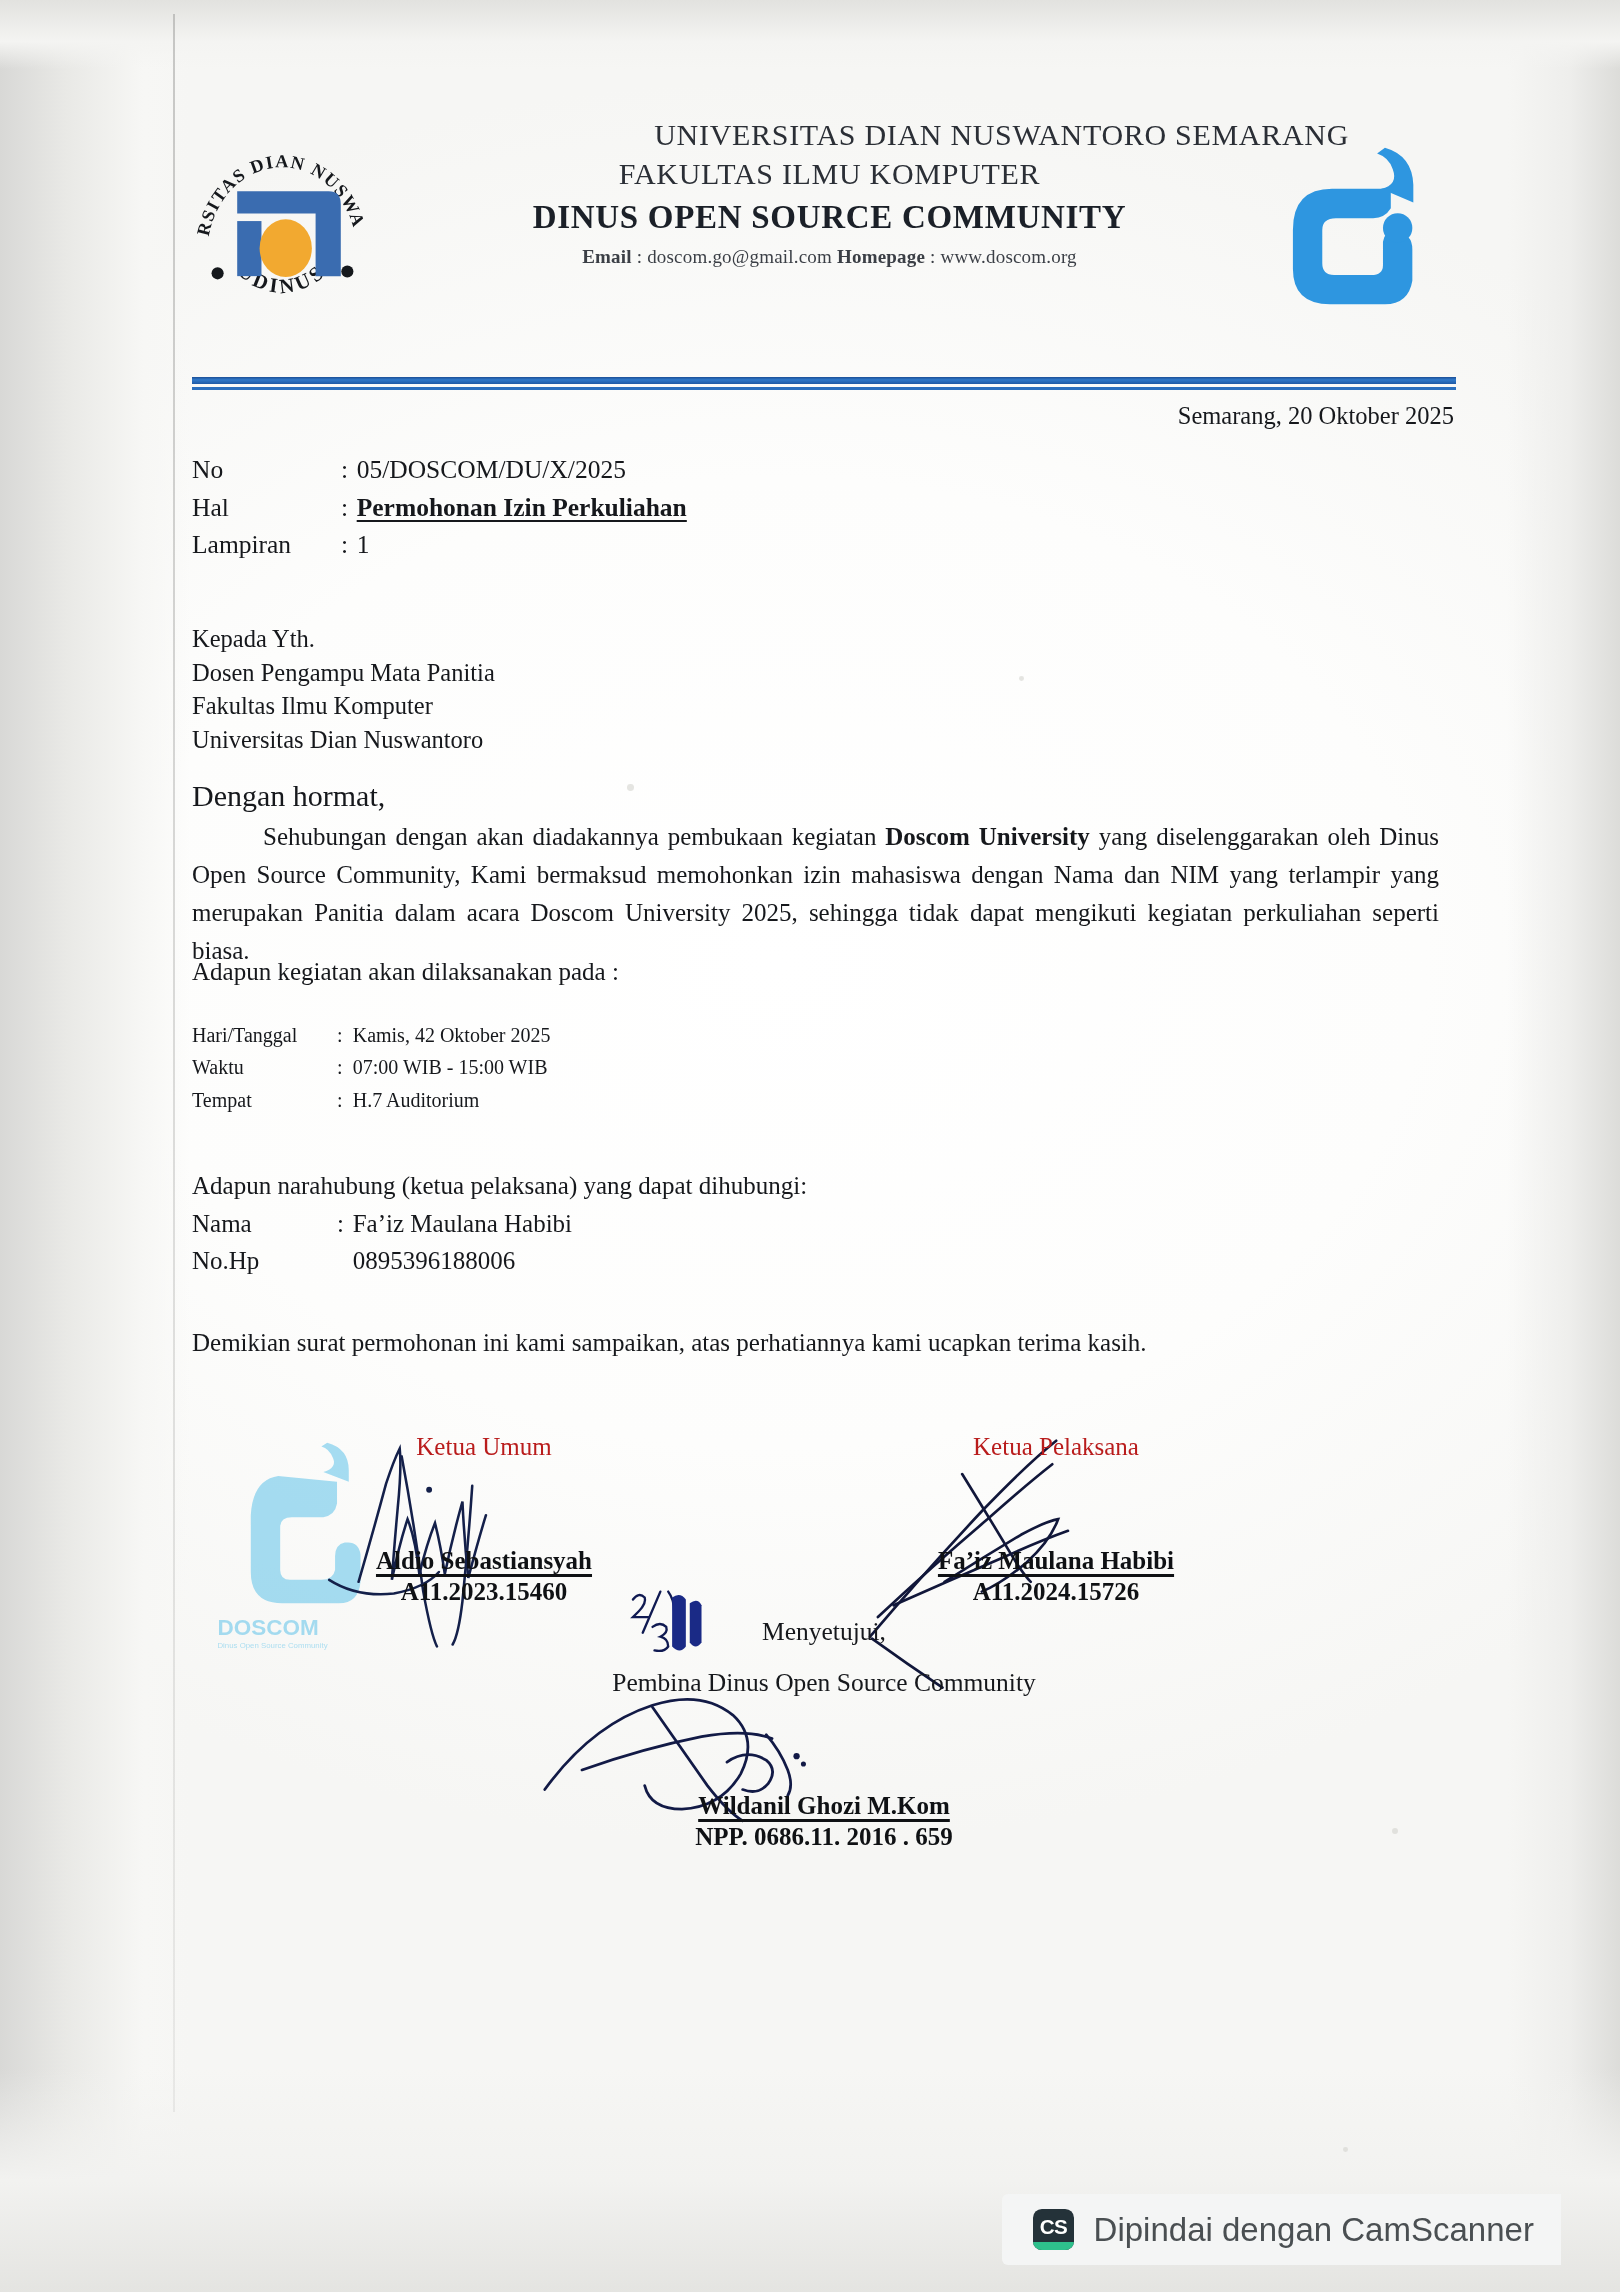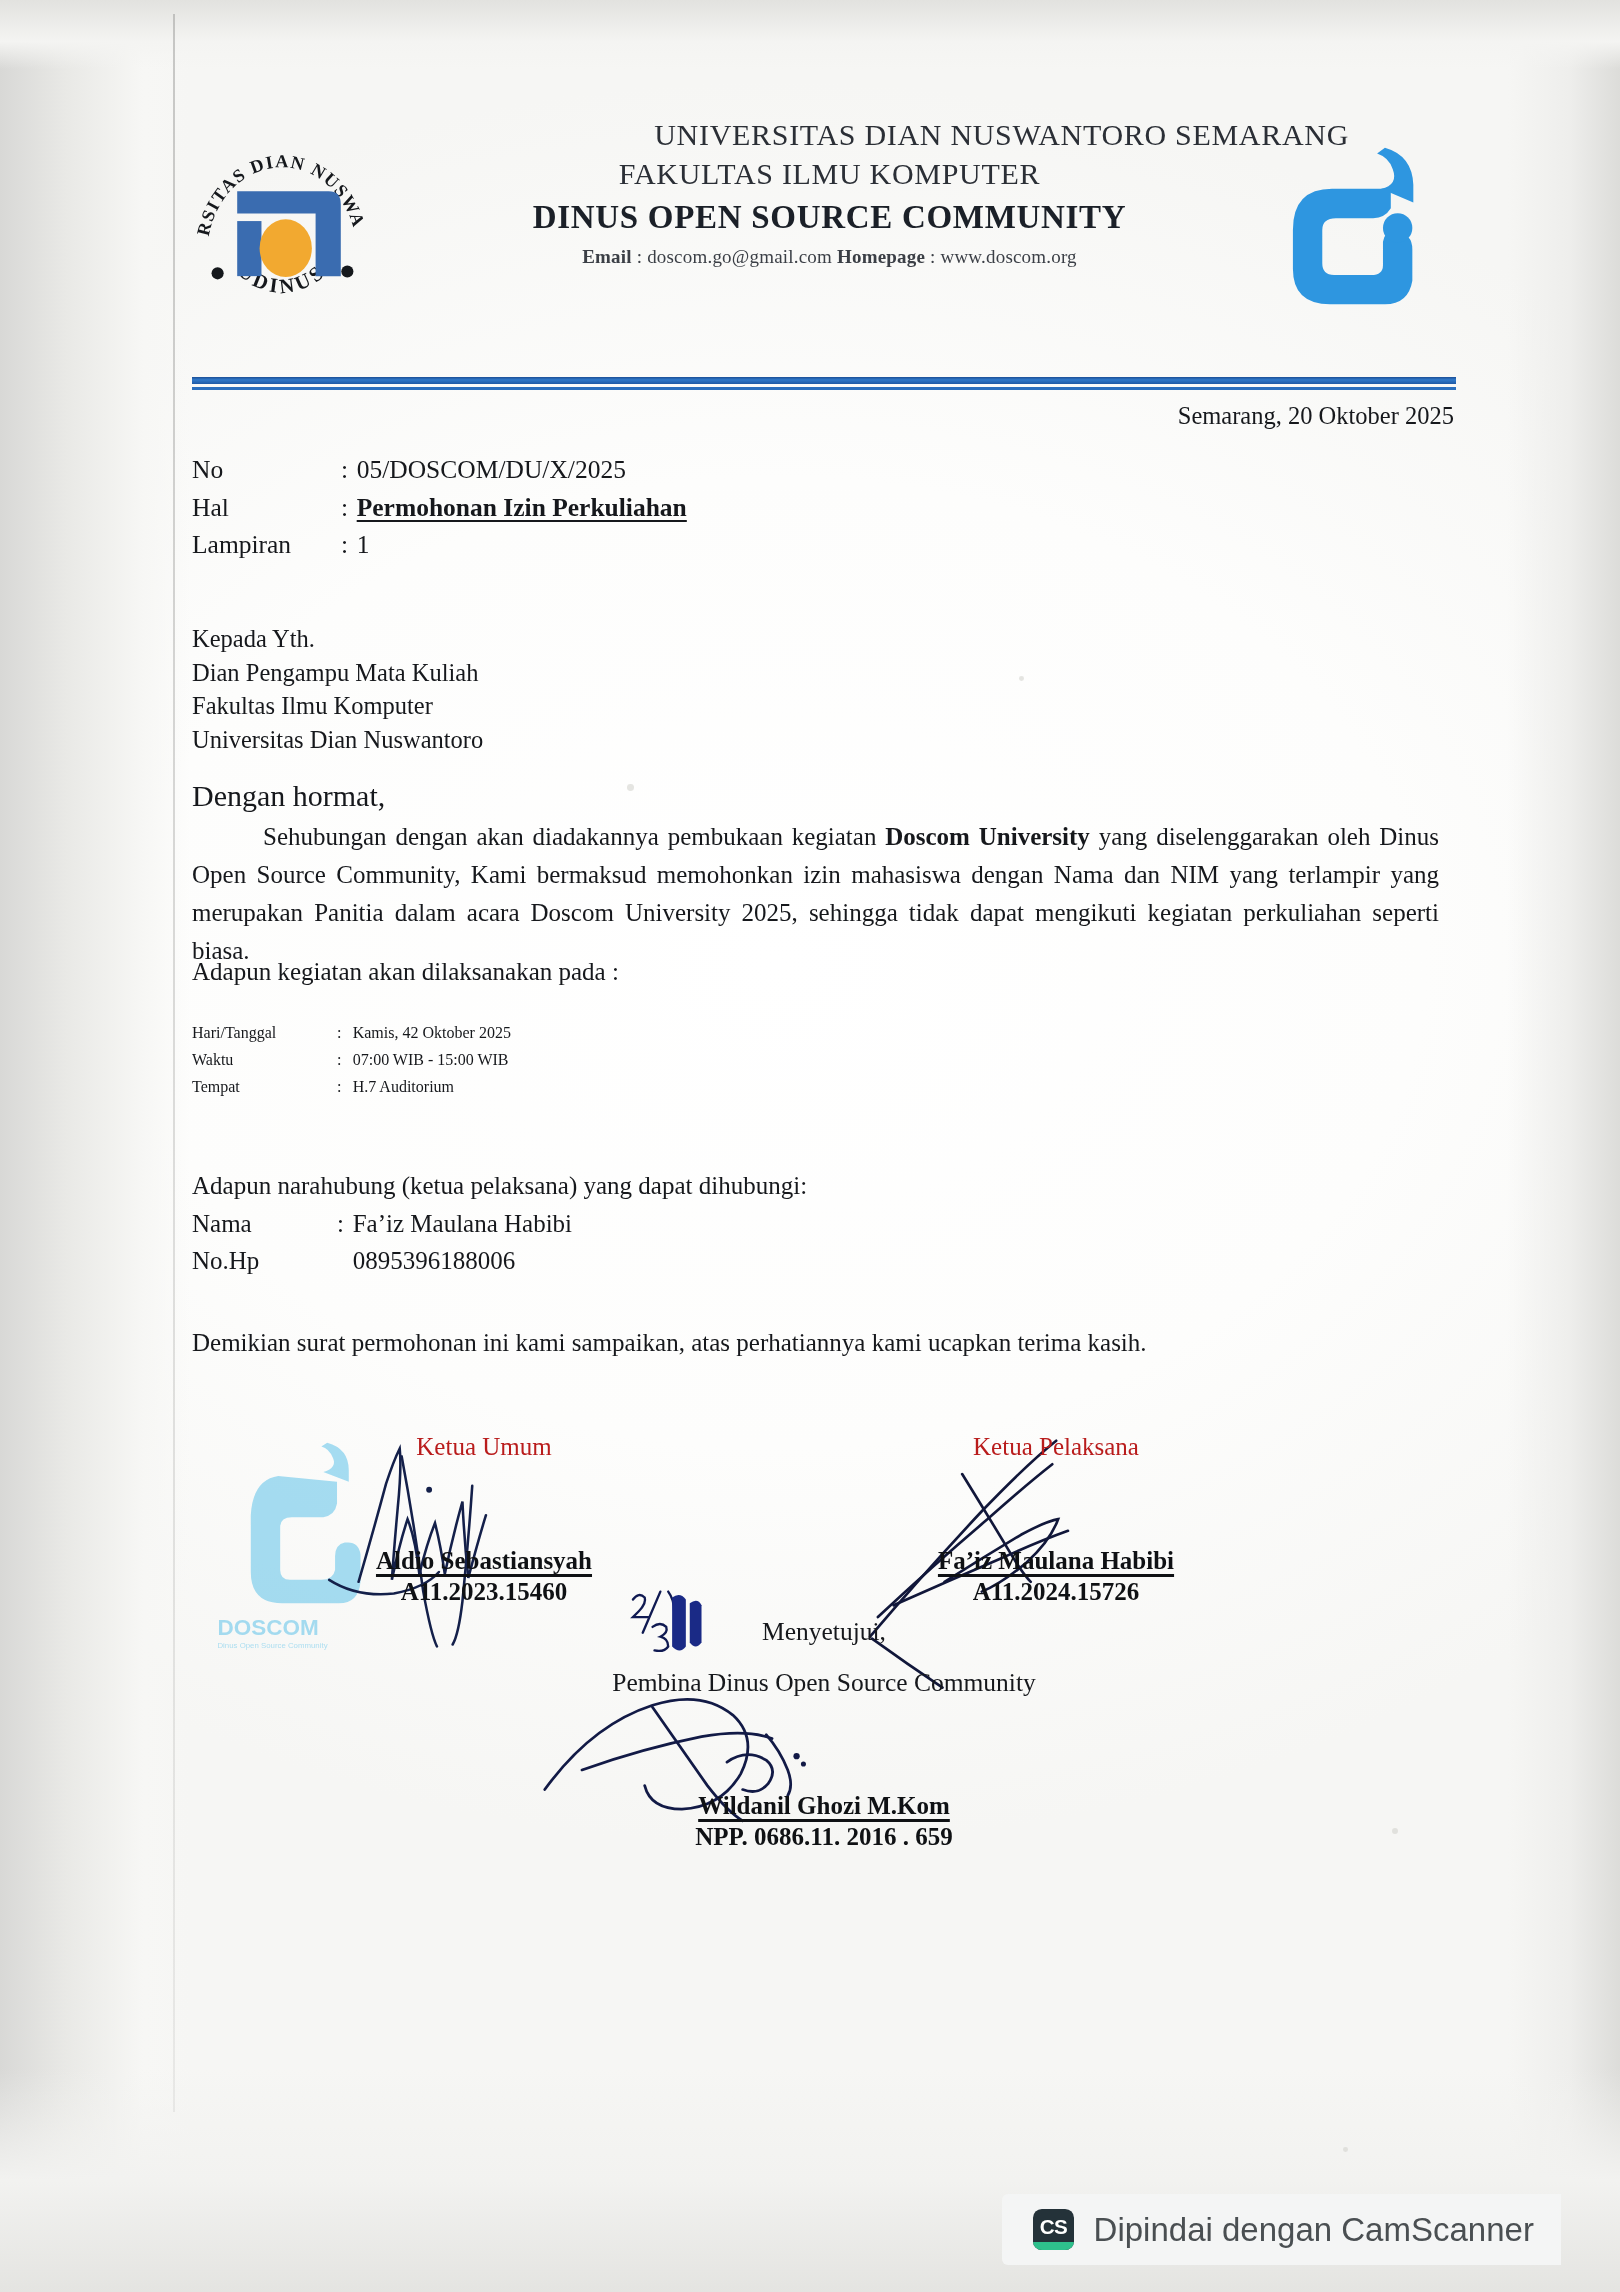--- a/index.html
+++ b/index.html
@@ -209,21 +209,21 @@
     left: 0;
     top: 958px;
     font-size: 25px;
     color: #16181c;
   }
 
   .details {
     position: absolute;
     left: 0;
     top: 1022px;
-    font-size: 16px;
+    font-size: 20px;
     color: #16181c;
   }
   .details .meta-label { width: 145px; }
   .details .meta-row { margin-bottom: 5.9px; }
 
   .contact {
     position: absolute;
     left: 0;
     top: 1169px;
     font-size: 25px;
@@ -437,21 +437,21 @@
     </div>
     <div class="meta-row">
       <div class="meta-label">Lampiran</div>
       <div class="meta-colon">:</div>
       <div class="meta-value">1</div>
     </div>
   </div>
 
   <div class="recipient">
     <div>Kepada Yth.</div>
-    <div>Dian Pengampu Mata Kuliah</div>
+    <div>Dosen Pengampu Mata Panitia</div>
     <div>Fakultas Ilmu Komputer</div>
     <div>Universitas Dian Nuswantoro</div>
   </div>
 
   <div class="salutation">Dengan hormat,</div>
 
   <div class="para"><span>Sehubungan dengan akan diadakannya pembukaan kegiatan </span><b>Doscom University</b><span> yang diselenggarakan oleh Dinus Open Source Community, Kami bermaksud memohonkan izin mahasiswa dengan Nama dan NIM yang terlampir yang merupakan Panitia dalam acara Doscom University 2025, sehingga tidak dapat mengikuti kegiatan perkuliahan seperti biasa.</span></div>
 
   <div class="para-after">Adapun kegiatan akan dilaksanakan pada :</div>
 

